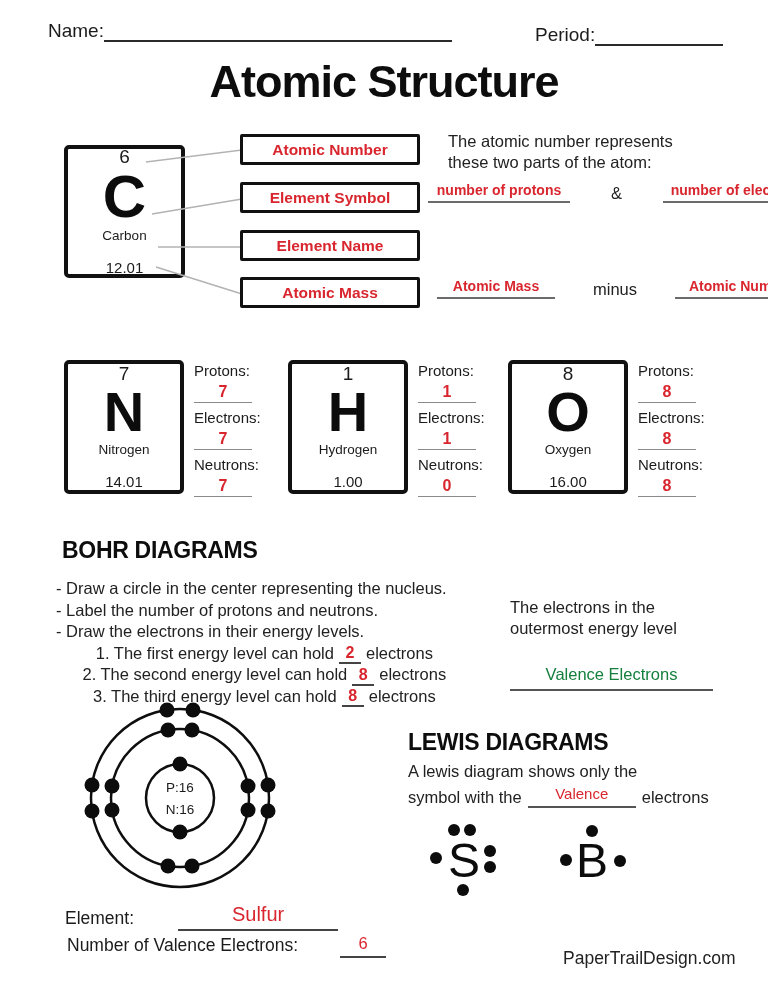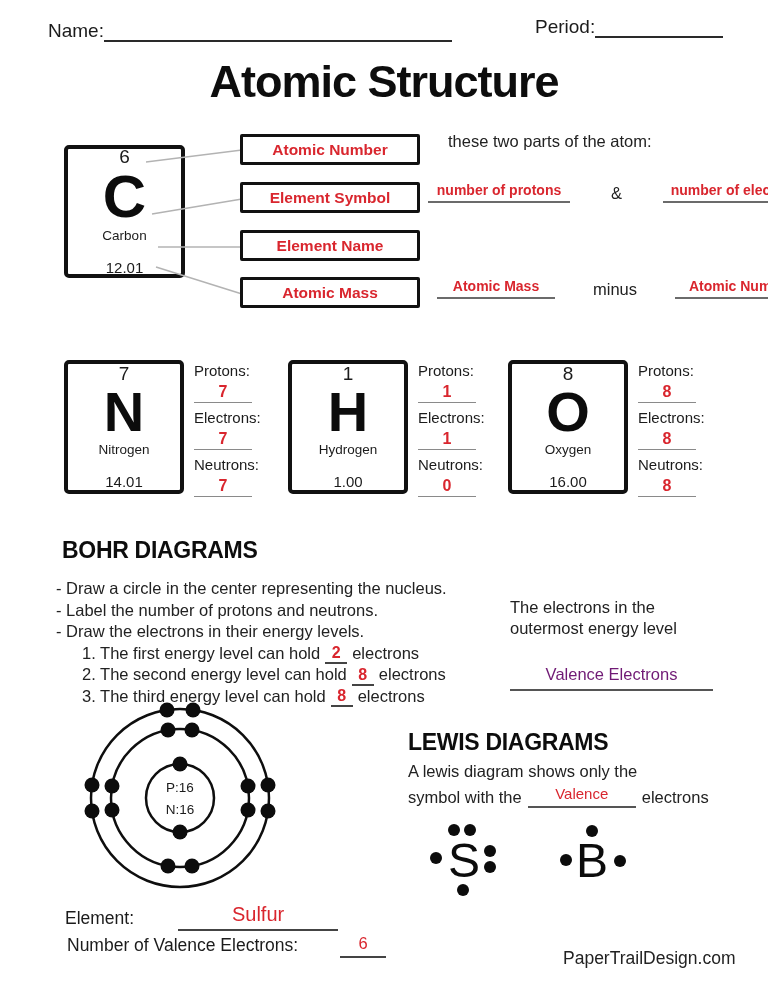--- a/index.html
+++ b/index.html
@@ -37,48 +37,48 @@
   
   .fields { position:absolute; width:90px; font-size:15px; }
   .fields .flabel { line-height:17px; }
   .fields .fblank { width:58px; border-bottom:1.5px solid #8a8a8a; text-align:center;
                     color:#d9262e; font-size:16px; font-weight:700; padding-bottom:1px;
                     margin:4px 0 6px 0; line-height:18px; }
 
   .h2 { position:absolute; font-size:23px; font-weight:800; letter-spacing:-0.3px; color:#0d0d0d; }
 
   .listblock { position:absolute; font-size:16.5px; line-height:21.5px; color:#222; }
-  .rule-line { margin-left:26px; display:flex; align-items:flex-end; }
+  .rule-line { margin-left:26px; display:flex; align-items:flex-end;justify-content:center; }
   .rule-line .sblank { display:inline-block; min-width:22px; border-bottom:2px solid #444;
                        text-align:center; color:#d9262e; font-weight:700; font-size:16px;
                        margin:0 5px; line-height:19px; }
 
   .valence-blank { position:absolute; border-bottom:2px solid #555; text-align:center;
-                   color:#701a75; font-size:16.5px; padding-bottom:5px; }
+                   color:#15803d; font-size:16.5px; padding-bottom:5px; }
 
   .dot { position:absolute; width:12px; height:12px; border-radius:50%; background:#0c0c0c; }
   .lewis { position:absolute; width:80px; height:84px; }
   .lewis .letter { position:absolute; inset:0; display:flex; align-items:center; justify-content:center;
                    font-size:48px; font-weight:500; color:#0c0c0c; }
 
   .answer-inline { display:inline-block; border-bottom:2px solid #555; text-align:center;
                    color:#d9262e; white-space:nowrap; }
   .footer { position:absolute; font-size:17.5px; color:#222; }
   svg text { font-family:"Liberation Sans", sans-serif; }
 </style>
 </head>
 <body>
 
 <div class="page">
 
   <div class="hline" style="left:48px; top:18px; width:404px;">
     <span class="lbl">Name:</span>
     <span class="rule"></span>
   </div>
-  <div class="hline" style="left:535px; top:14px; width:188px;">
+  <div class="hline" style="left:535px; top:22px; width:188px;">
     <span class="lbl">Period:</span>
     <span class="rule"></span>
   </div>
 
   <div class="title">Atomic Structure</div>
 
   <div class="tile" style="left:64px; top:145px; width:121px; height:133px;">
     <div class="num">6</div>
     <div class="sym" style="font-size:60px;">C</div>
     <div class="nm">Carbon</div>
@@ -91,20 +91,21 @@
     <line x1="18" y1="119" x2="102" y2="119" stroke="#b3b3b3" stroke-width="1.5"></line>
     <line x1="16" y1="139" x2="102" y2="166" stroke="#b3b3b3" stroke-width="1.5"></line>
   </svg>
 
   <div class="callout" style="top:134px;">Atomic Number</div>
   <div class="callout" style="top:182px;">Element Symbol</div>
   <div class="callout" style="top:230px;">Element Name</div>
   <div class="callout" style="top:277px;">Atomic Mass</div>
 
   <div class="para" style="left:448px; top:131px; width:310px;">
+    <div>The atomic number represents</div>
     <div>these two parts of the atom:</div>
   </div>
 
   <div class="blankrow" style="left:428px; top:182px;">
     <span class="blank" style="width:142px;">number of protons</span>
     <span class="joiner">&amp;</span>
     <span class="blank" style="width:150px;">number of electrons</span>
   </div>
 
 

